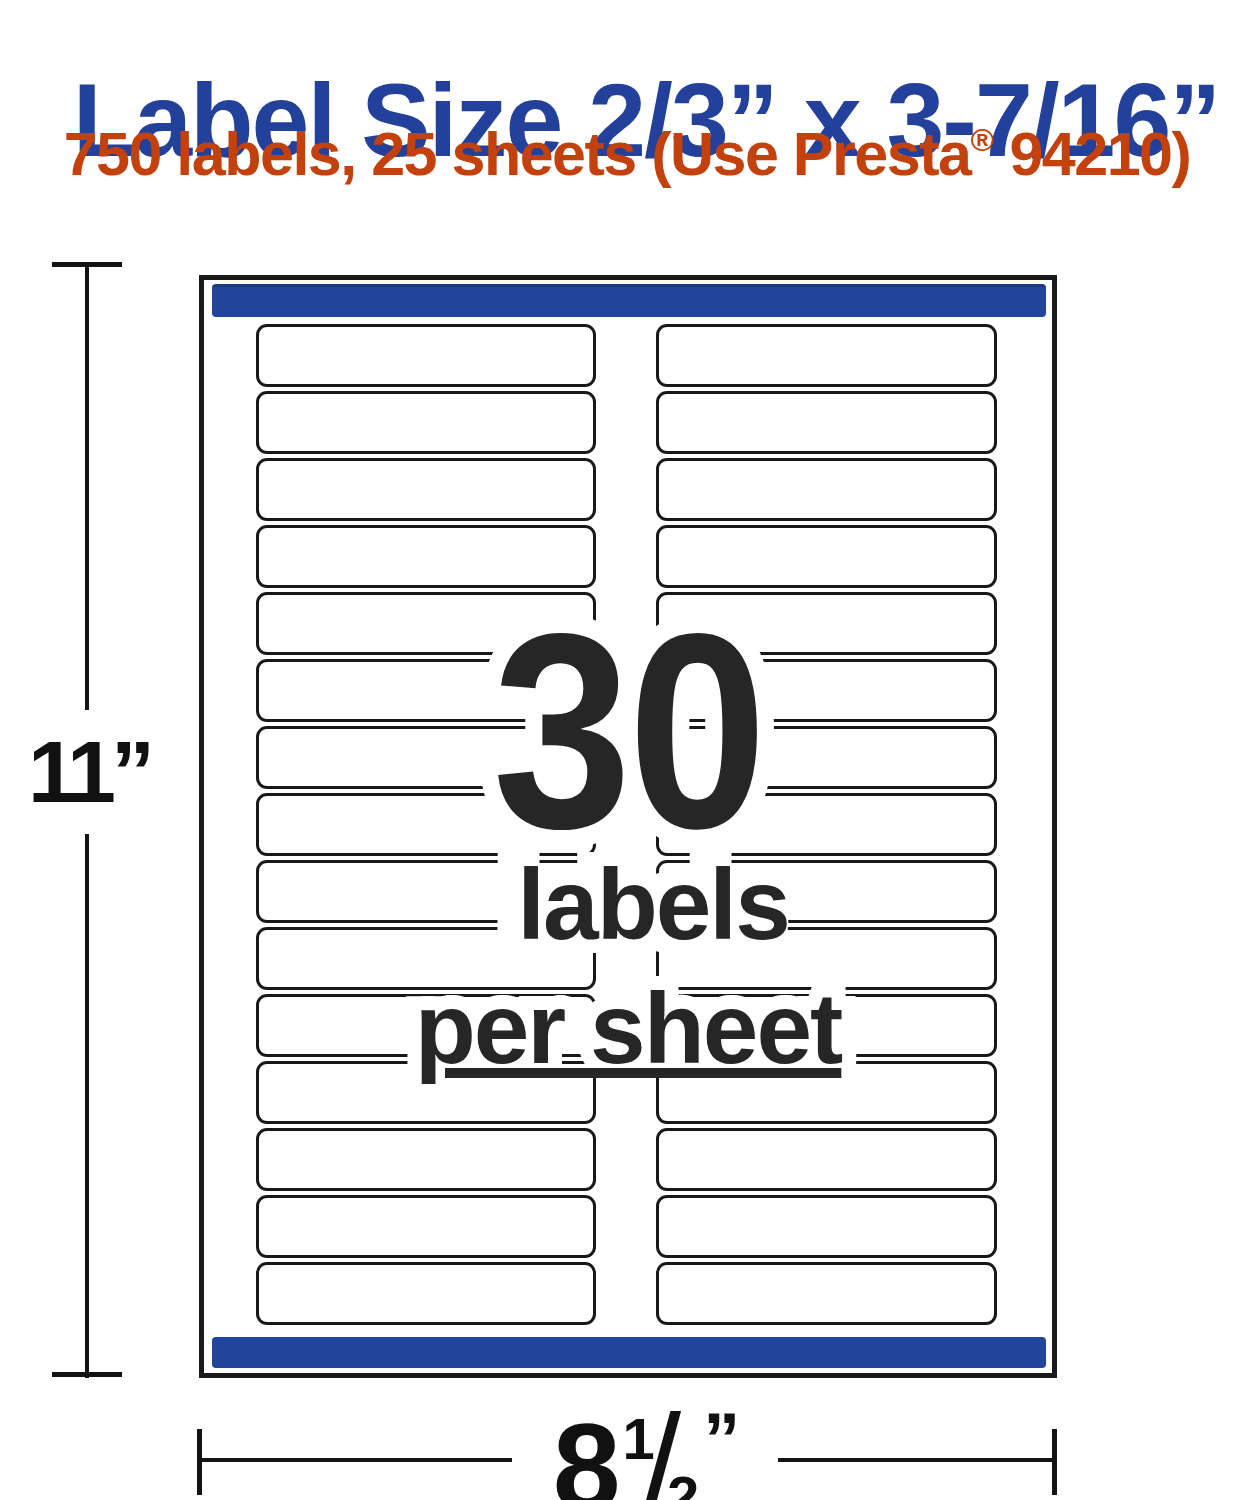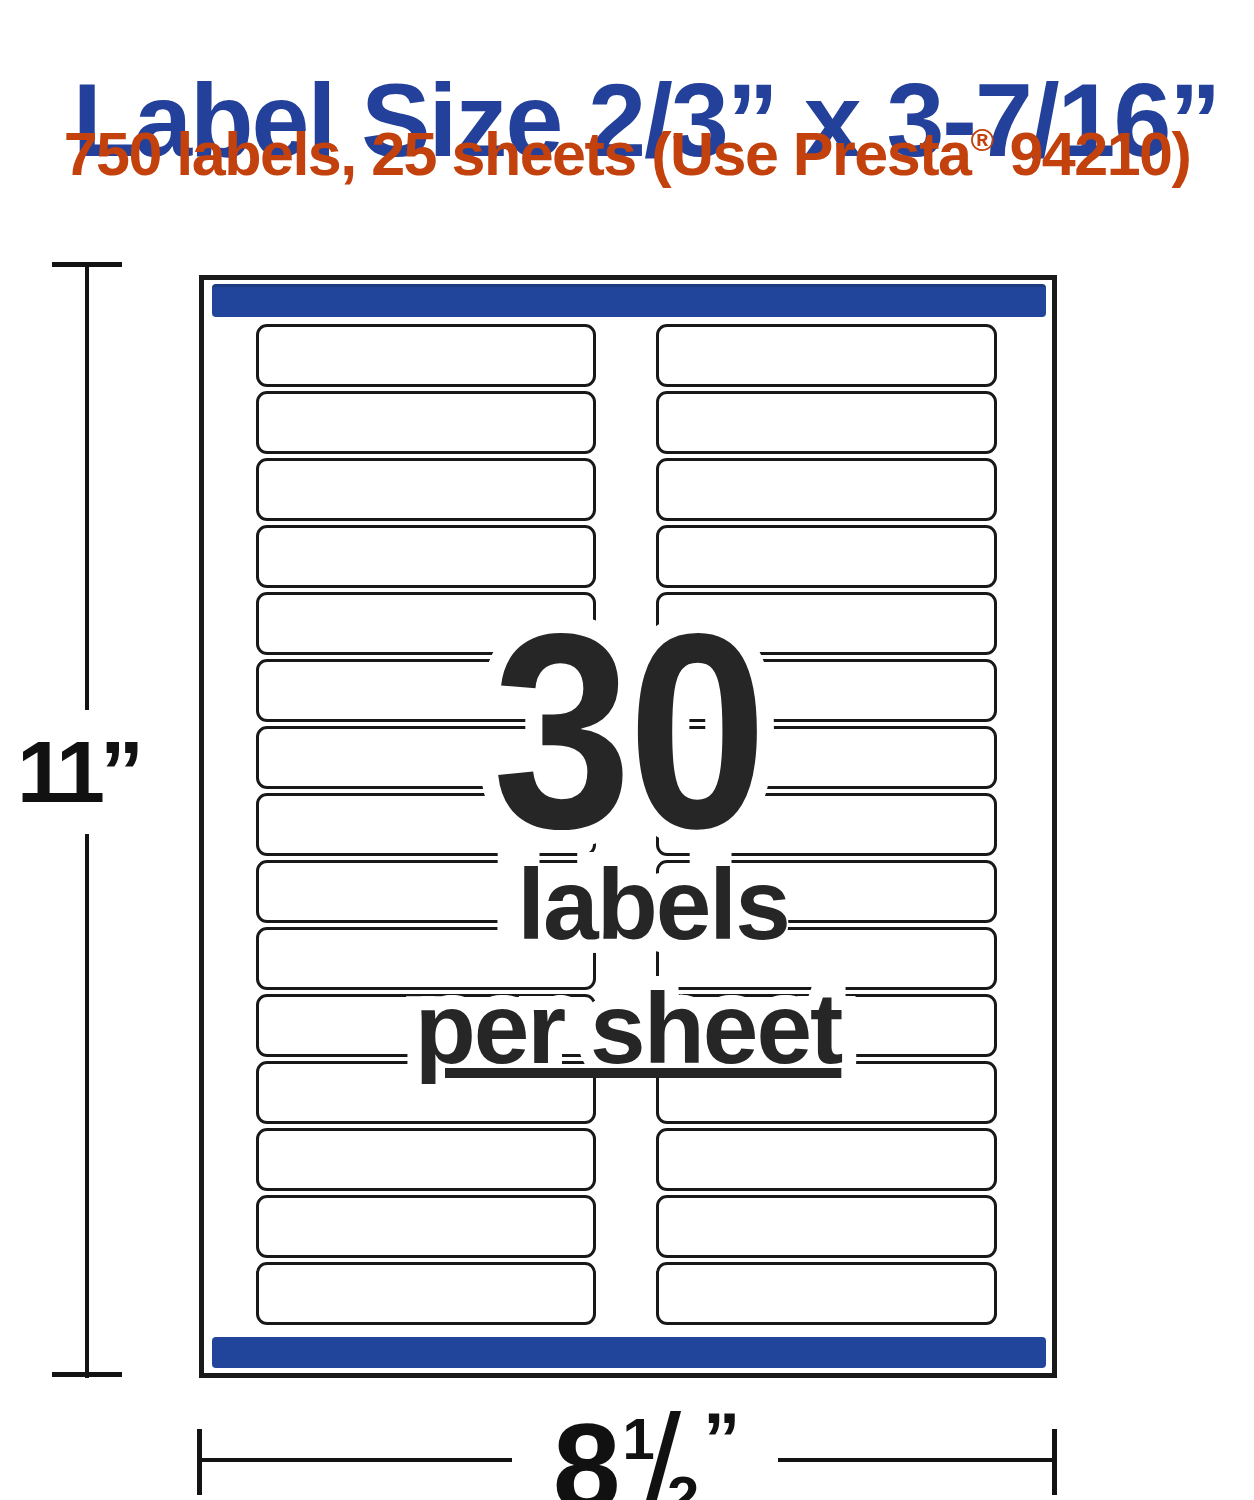--- a/index.html
+++ b/index.html
@@ -74,21 +74,21 @@
   .ov-per{top:978px;font-size:100px;letter-spacing:-2px;text-decoration:underline;}
 
   
   .dim{z-index:2;}
   .dv-line{position:absolute;left:85px;top:264px;width:4px;height:1114px;background:var(--line-black);}
   .dv-cap{position:absolute;left:52px;width:70px;height:5px;background:var(--line-black);}
   .dv-cap.top{top:262px;}
   .dv-cap.bottom{top:1372px;}
   .dv-text{
     position:absolute;left:6px;top:710px;width:144px;height:124px;background:#fff;
-    display:flex;align-items:center;justify-content:center;
+    display:flex;align-items:center;justify-content:flex-end;
     font-size:88px;font-weight:bold;letter-spacing:-5px;color:#111;line-height:1;
     white-space:nowrap;
   }
 
   
   .dh-line{position:absolute;left:199px;top:1458px;width:858px;height:4px;background:var(--line-black);}
   .dh-cap{position:absolute;top:1429px;width:5px;height:66px;background:var(--line-black);}
   .dh-cap.left{left:197px;}
   .dh-cap.right{left:1052px;}
   .dh-text{

